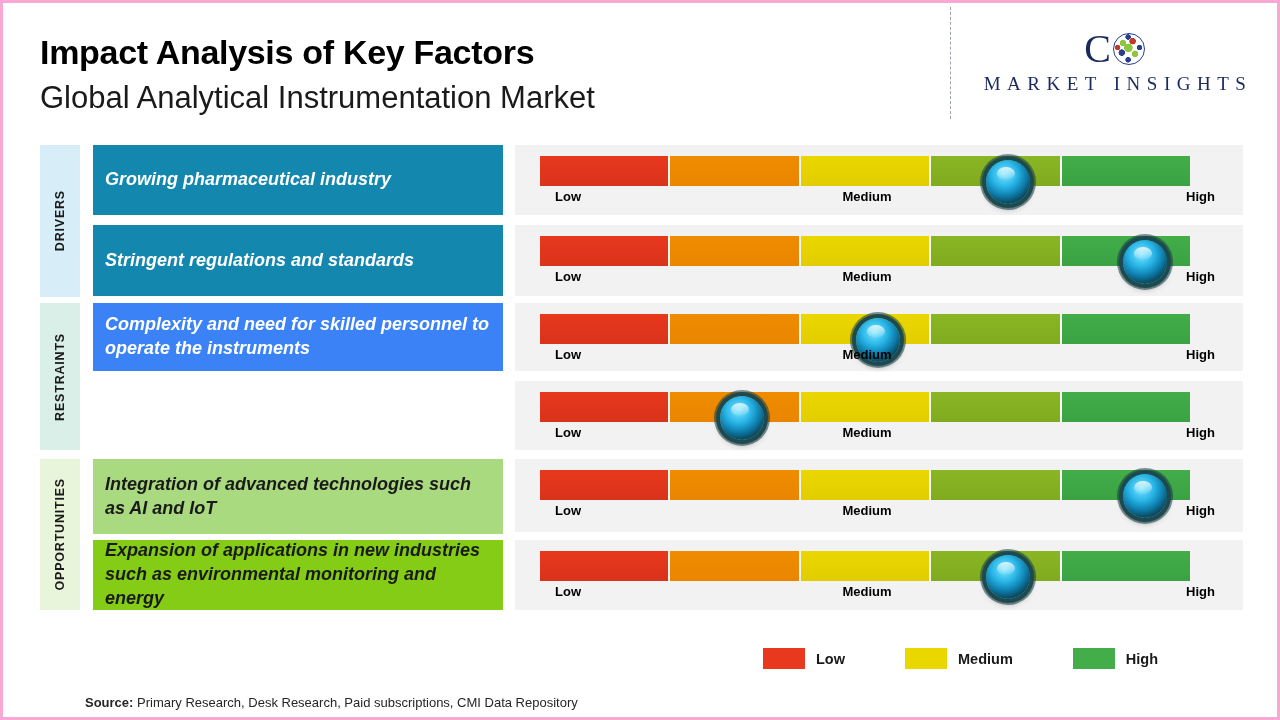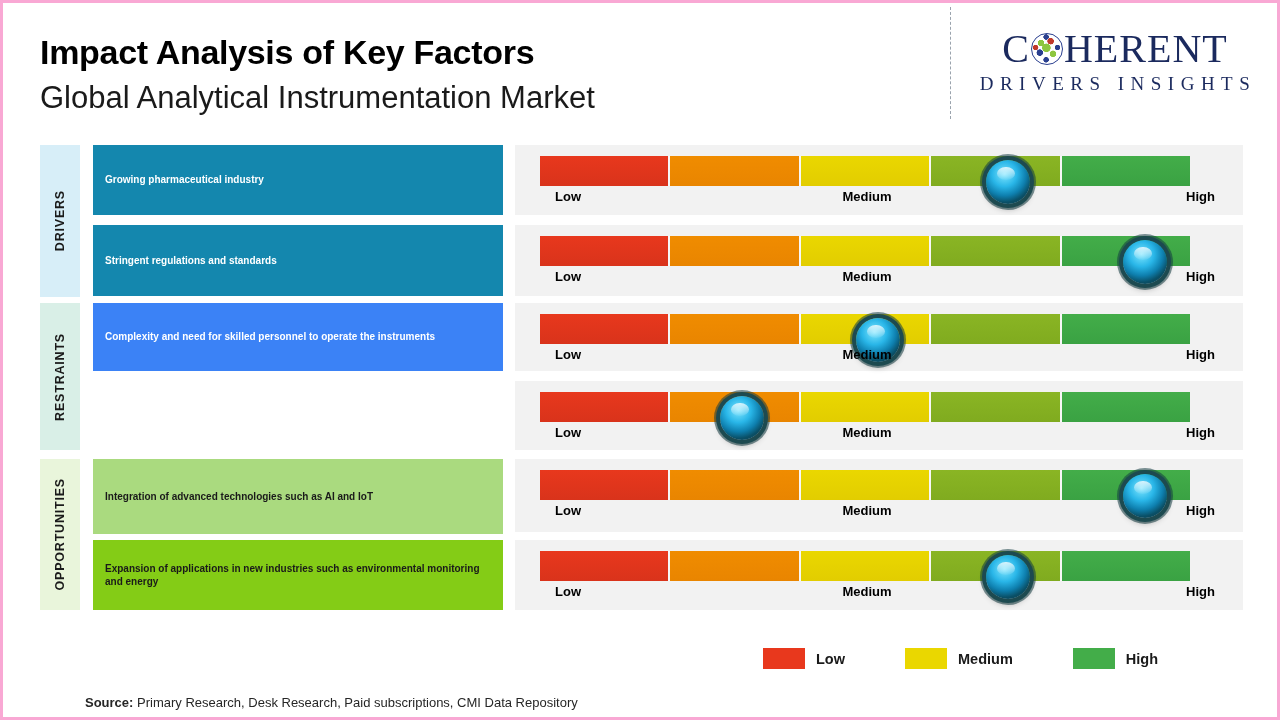--- a/index.html
+++ b/index.html
@@ -73,21 +73,21 @@
     writing-mode: vertical-rl; transform: rotate(180deg);
     font-size: 12.5px; font-weight: bold; color: #1a1a1a;
     letter-spacing: 0.8px; white-space: nowrap;
   }
   .factor-box {
     position: absolute; left: 90px; width: 410px;
     display: flex; align-items: center;
     padding: 6px 12px;
   }
   .factor-box span {
-    font-size: 10px; font-weight: bold; 
+    font-size: 18px; font-weight: bold; font-style: italic;
     line-height: 1.32; color: #ffffff;
   }
   .factor-box.opp span { color: #1a1a1a; }
 
   
   .gauge-row { position: absolute; left: 512px; width: 728px; background: #f2f2f2; }
   .gauge-bar {
     position: absolute; left: 25px; top: 11px;
     width: 650px; height: 30px;
     display: flex;
@@ -153,23 +153,22 @@
   <div id="header">
     <div id="title-block">
       <div id="main-title">Impact Analysis of Key Factors</div>
       <div id="sub-title">Global Analytical Instrumentation Market</div>
     </div>
     <div id="logo-divider"></div>
     <div id="logo">
       <div id="logo-top">
         <span>C</span>
         <span id="logo-globe"></span>
-        <span>HERENT</span>
       </div>
-      <div id="logo-bottom">DRIVERS INSIGHTS</div>
+      <div id="logo-bottom">MARKET INSIGHTS</div>
     </div>
   </div>
 
   <div class="cat-label" style="left:37px; top:142px; height:152px; background:#d7eef8;">
     <span>DRIVERS</span>
   </div>
   <div class="cat-label" style="left:37px; top:300px; height:147px; background:#d9efe7;">
     <span>RESTRAINTS</span>
   </div>
   <div class="cat-label" style="left:37px; top:456px; height:151px; background:#e9f5db;">

